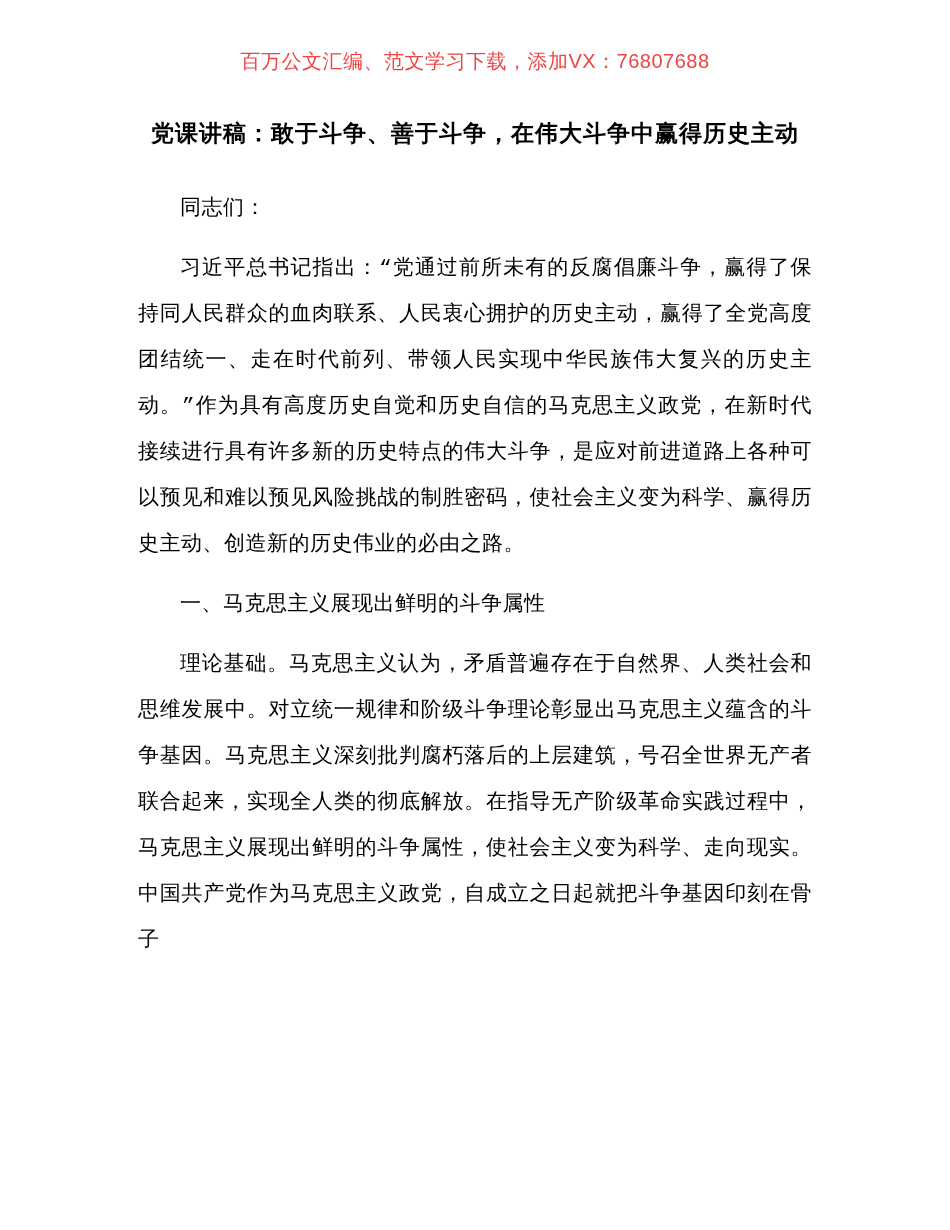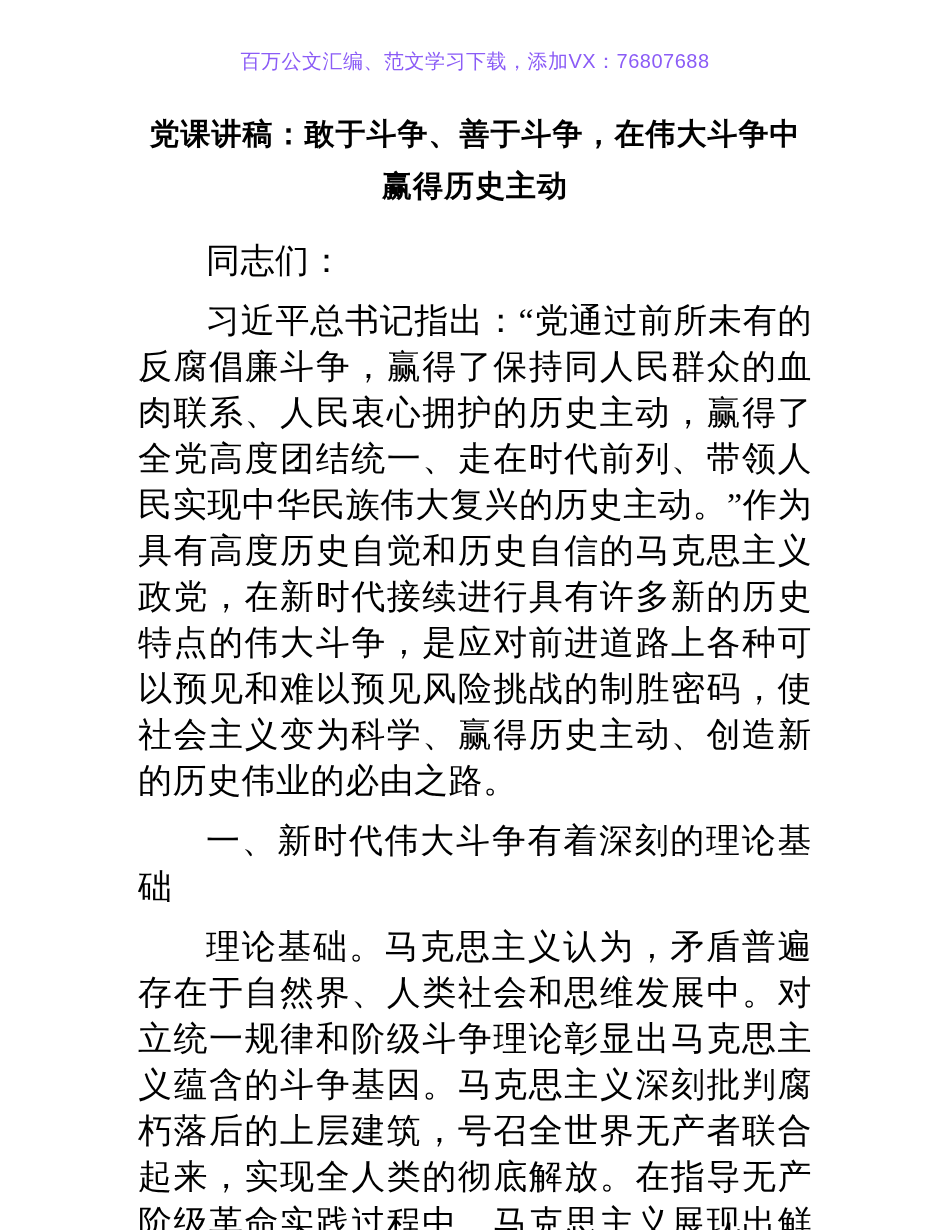--- a/index.html
+++ b/index.html
@@ -26,46 +26,47 @@
   .notice {
     text-align: center;
     font-size: 20px;
     line-height: 26px;
     font-family: "Liberation Sans", "DejaVu Sans", sans-serif;
     margin-bottom: 34px;
     letter-spacing: 0.5px;
   }
 
   .doc-title {
-    font-size: 30px;
+    font-size: 23px;
     font-weight: bold;
     text-align: center;
     line-height: 52px;
     margin: 0 auto 26px auto;
     letter-spacing: 1px;
   }
 
   .doc-body p {
-    font-size: 34px;
+    font-size: 21px;
     line-height: 46px;
     text-align: justify;
     text-indent: 2em;
     margin-bottom: 14px;
     letter-spacing: 0.5px;
+    font-family: Liberation Mono, monospace;
   }
 </style>
 </head>
 <body>
 
 <div class="page">
 
-  <div class="notice" style="color: #8b5cf6;">百万公文汇编、范文学习下载，添加VX：76807688</div>
+  <div class="notice" style="color: #ef4444;">百万公文汇编、范文学习下载，添加VX：76807688</div>
 
   <h1 class="doc-title">党课讲稿：敢于斗争、善于斗争，在伟大斗争中赢得历史主动</h1>
 
   <div class="doc-body" id="doc-body">
       <p>同志们：</p>
       <p>习近平总书记指出：“党通过前所未有的反腐倡廉斗争，赢得了保持同人民群众的血肉联系、人民衷心拥护的历史主动，赢得了全党高度团结统一、走在时代前列、带领人民实现中华民族伟大复兴的历史主动。”作为具有高度历史自觉和历史自信的马克思主义政党，在新时代接续进行具有许多新的历史特点的伟大斗争，是应对前进道路上各种可以预见和难以预见风险挑战的制胜密码，使社会主义变为科学、赢得历史主动、创造新的历史伟业的必由之路。</p>
-      <p>一、新时代伟大斗争有着深刻的理论基础</p>
+      <p>一、马克思主义展现出鲜明的斗争属性</p>
       <p>理论基础。马克思主义认为，矛盾普遍存在于自然界、人类社会和思维发展中。对立统一规律和阶级斗争理论彰显出马克思主义蕴含的斗争基因。马克思主义深刻批判腐朽落后的上层建筑，号召全世界无产者联合起来，实现全人类的彻底解放。在指导无产阶级革命实践过程中，马克思主义展现出鲜明的斗争属性，使社会主义变为科学、走向现实。中国共产党作为马克思主义政党，自成立之日起就把斗争基因印刻在骨子</p>
     </div>
 
 </div>
 
 </body></html>

